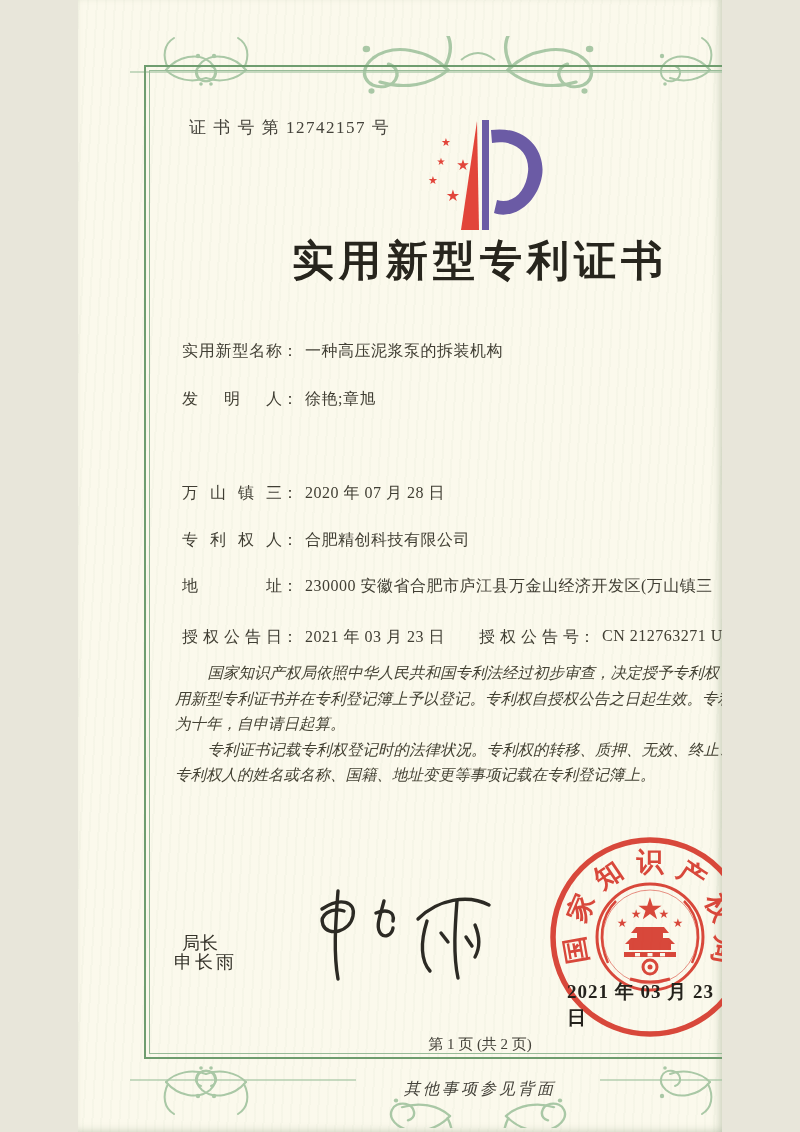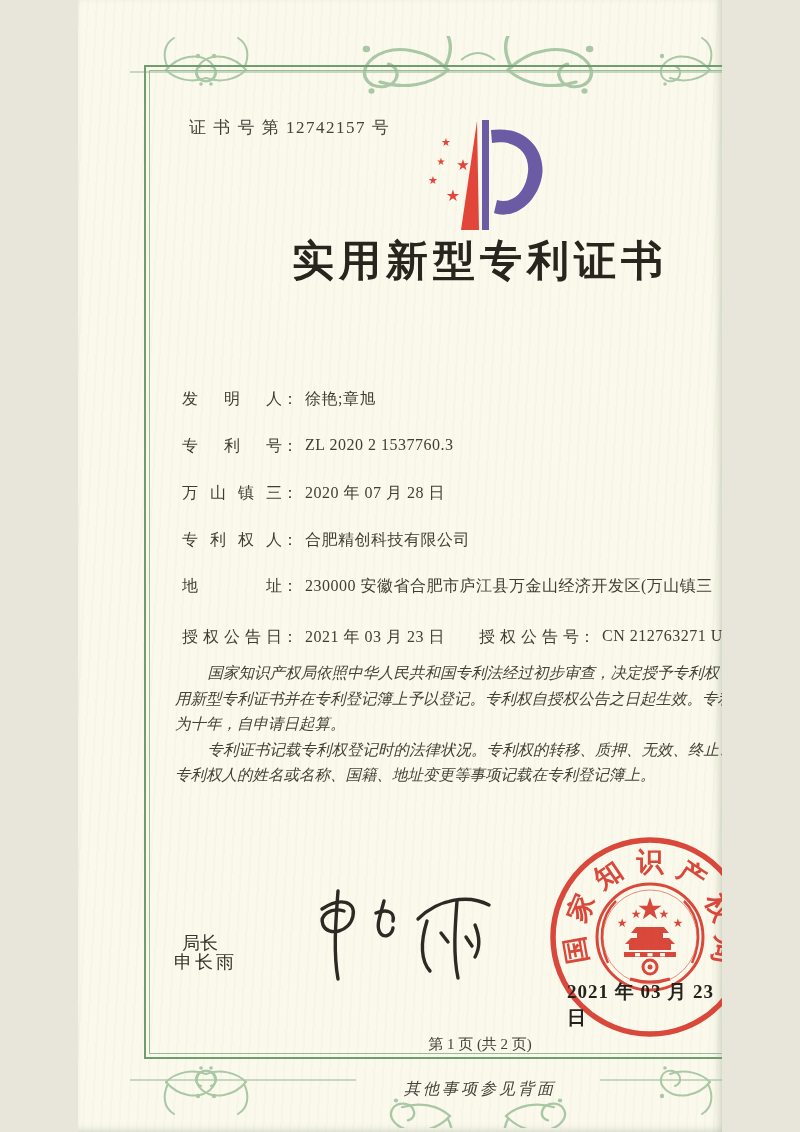--- a/index.html
+++ b/index.html
@@ -310,28 +310,28 @@
         <rect x="54" y="0" width="21" height="21" fill="#1b1b18"></rect>
         <rect x="57" y="3" width="15" height="15" fill="#ffffff"></rect>
         <rect x="60" y="6" width="9" height="9" fill="#1b1b18"></rect>
         <rect x="0" y="54" width="21" height="21" fill="#1b1b18"></rect>
         <rect x="3" y="57" width="15" height="15" fill="#ffffff"></rect>
         <rect x="6" y="60" width="9" height="9" fill="#1b1b18"></rect>
       </svg></div>
 
   <div class="title">实用新型专利证书</div>
 
+  <div class="frow" style="top:341px">
+    <span class="flabel">实用新型名称</span><span class="fcolon">：</span><span class="fvalue">一种高压泥浆泵的拆装机构</span>
+  </div>
 
   <div class="frow" style="top:389px">
     <span class="flabel">发　明　人</span><span class="fcolon">：</span><span class="fvalue">徐艳;章旭</span>
   </div>
 
-  <div class="frow" style="top:436px">
-    <span class="flabel">专　利　号</span><span class="fcolon">：</span><span class="fvalue">ZL 2020 2 1537760.3</span>
-  </div>
 
   <div class="frow" style="top:483px">
     <span class="flabel">万山镇三</span><span class="fcolon">：</span><span class="fvalue">2020 年 07 月 28 日</span>
   </div>
 
   <div class="frow" style="top:530px">
     <span class="flabel">专 利 权 人</span><span class="fcolon">：</span><span class="fvalue">合肥精创科技有限公司</span>
   </div>
 
   <div class="frow" style="top:576px">

